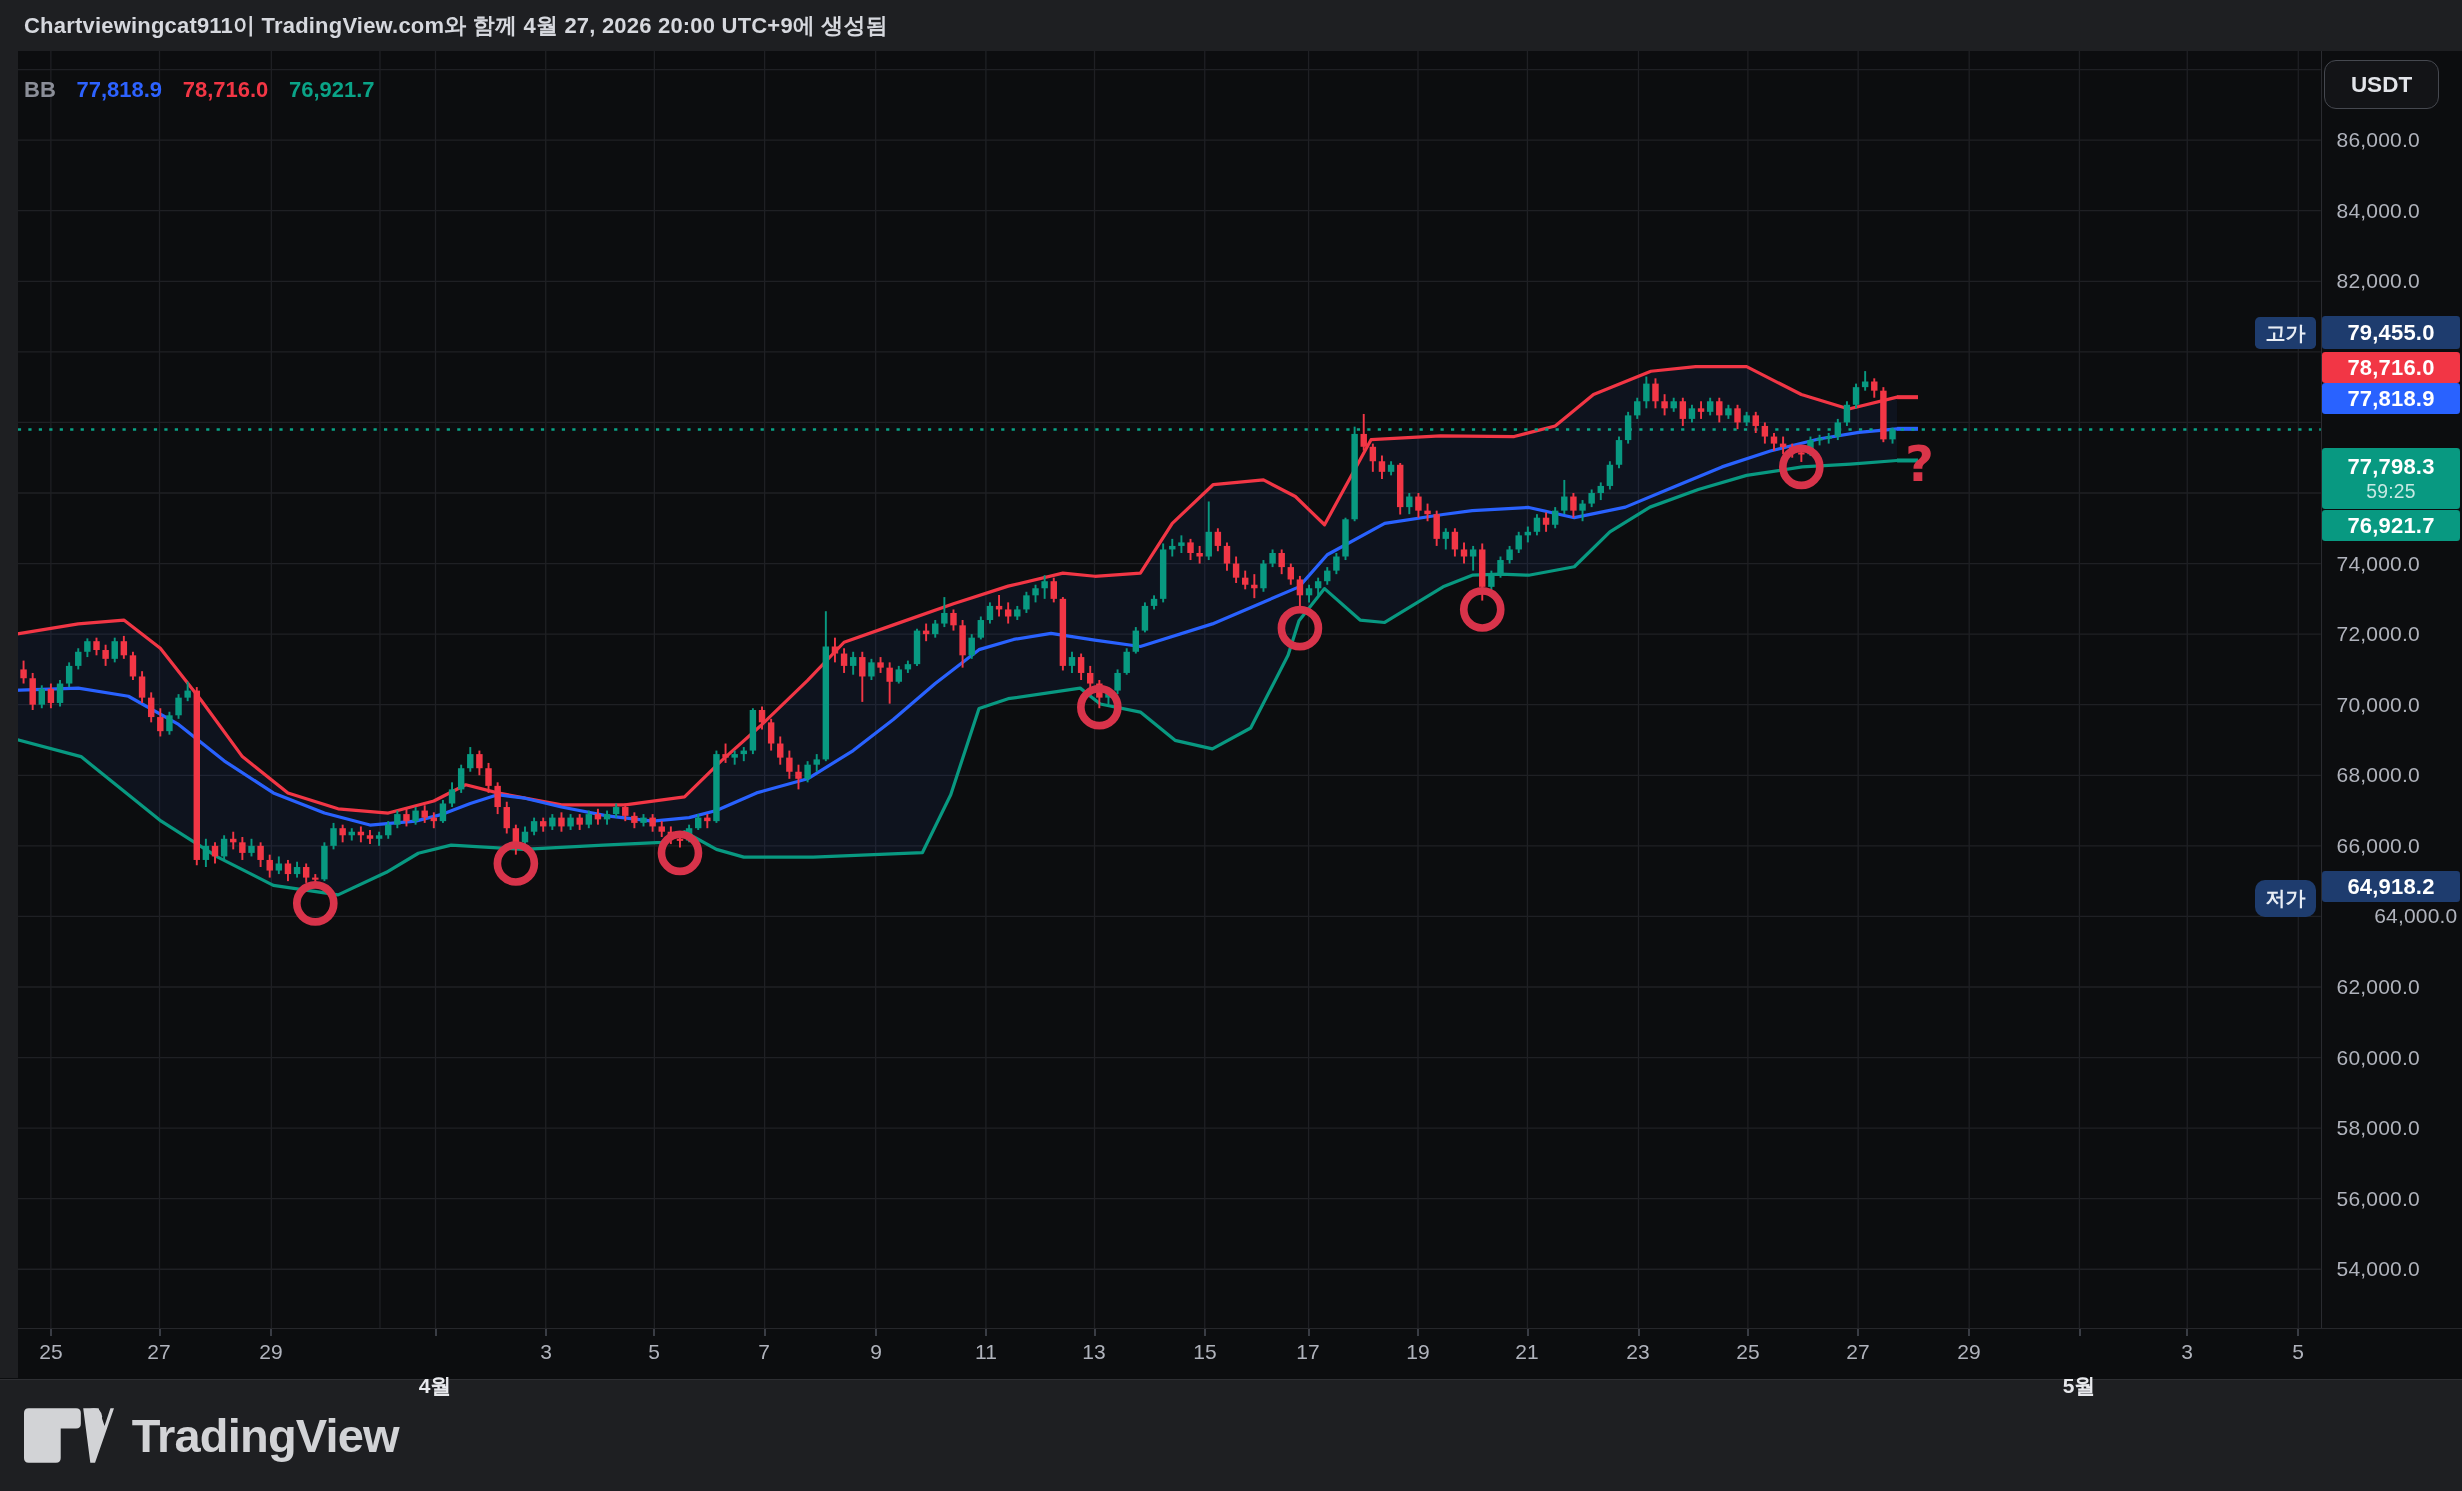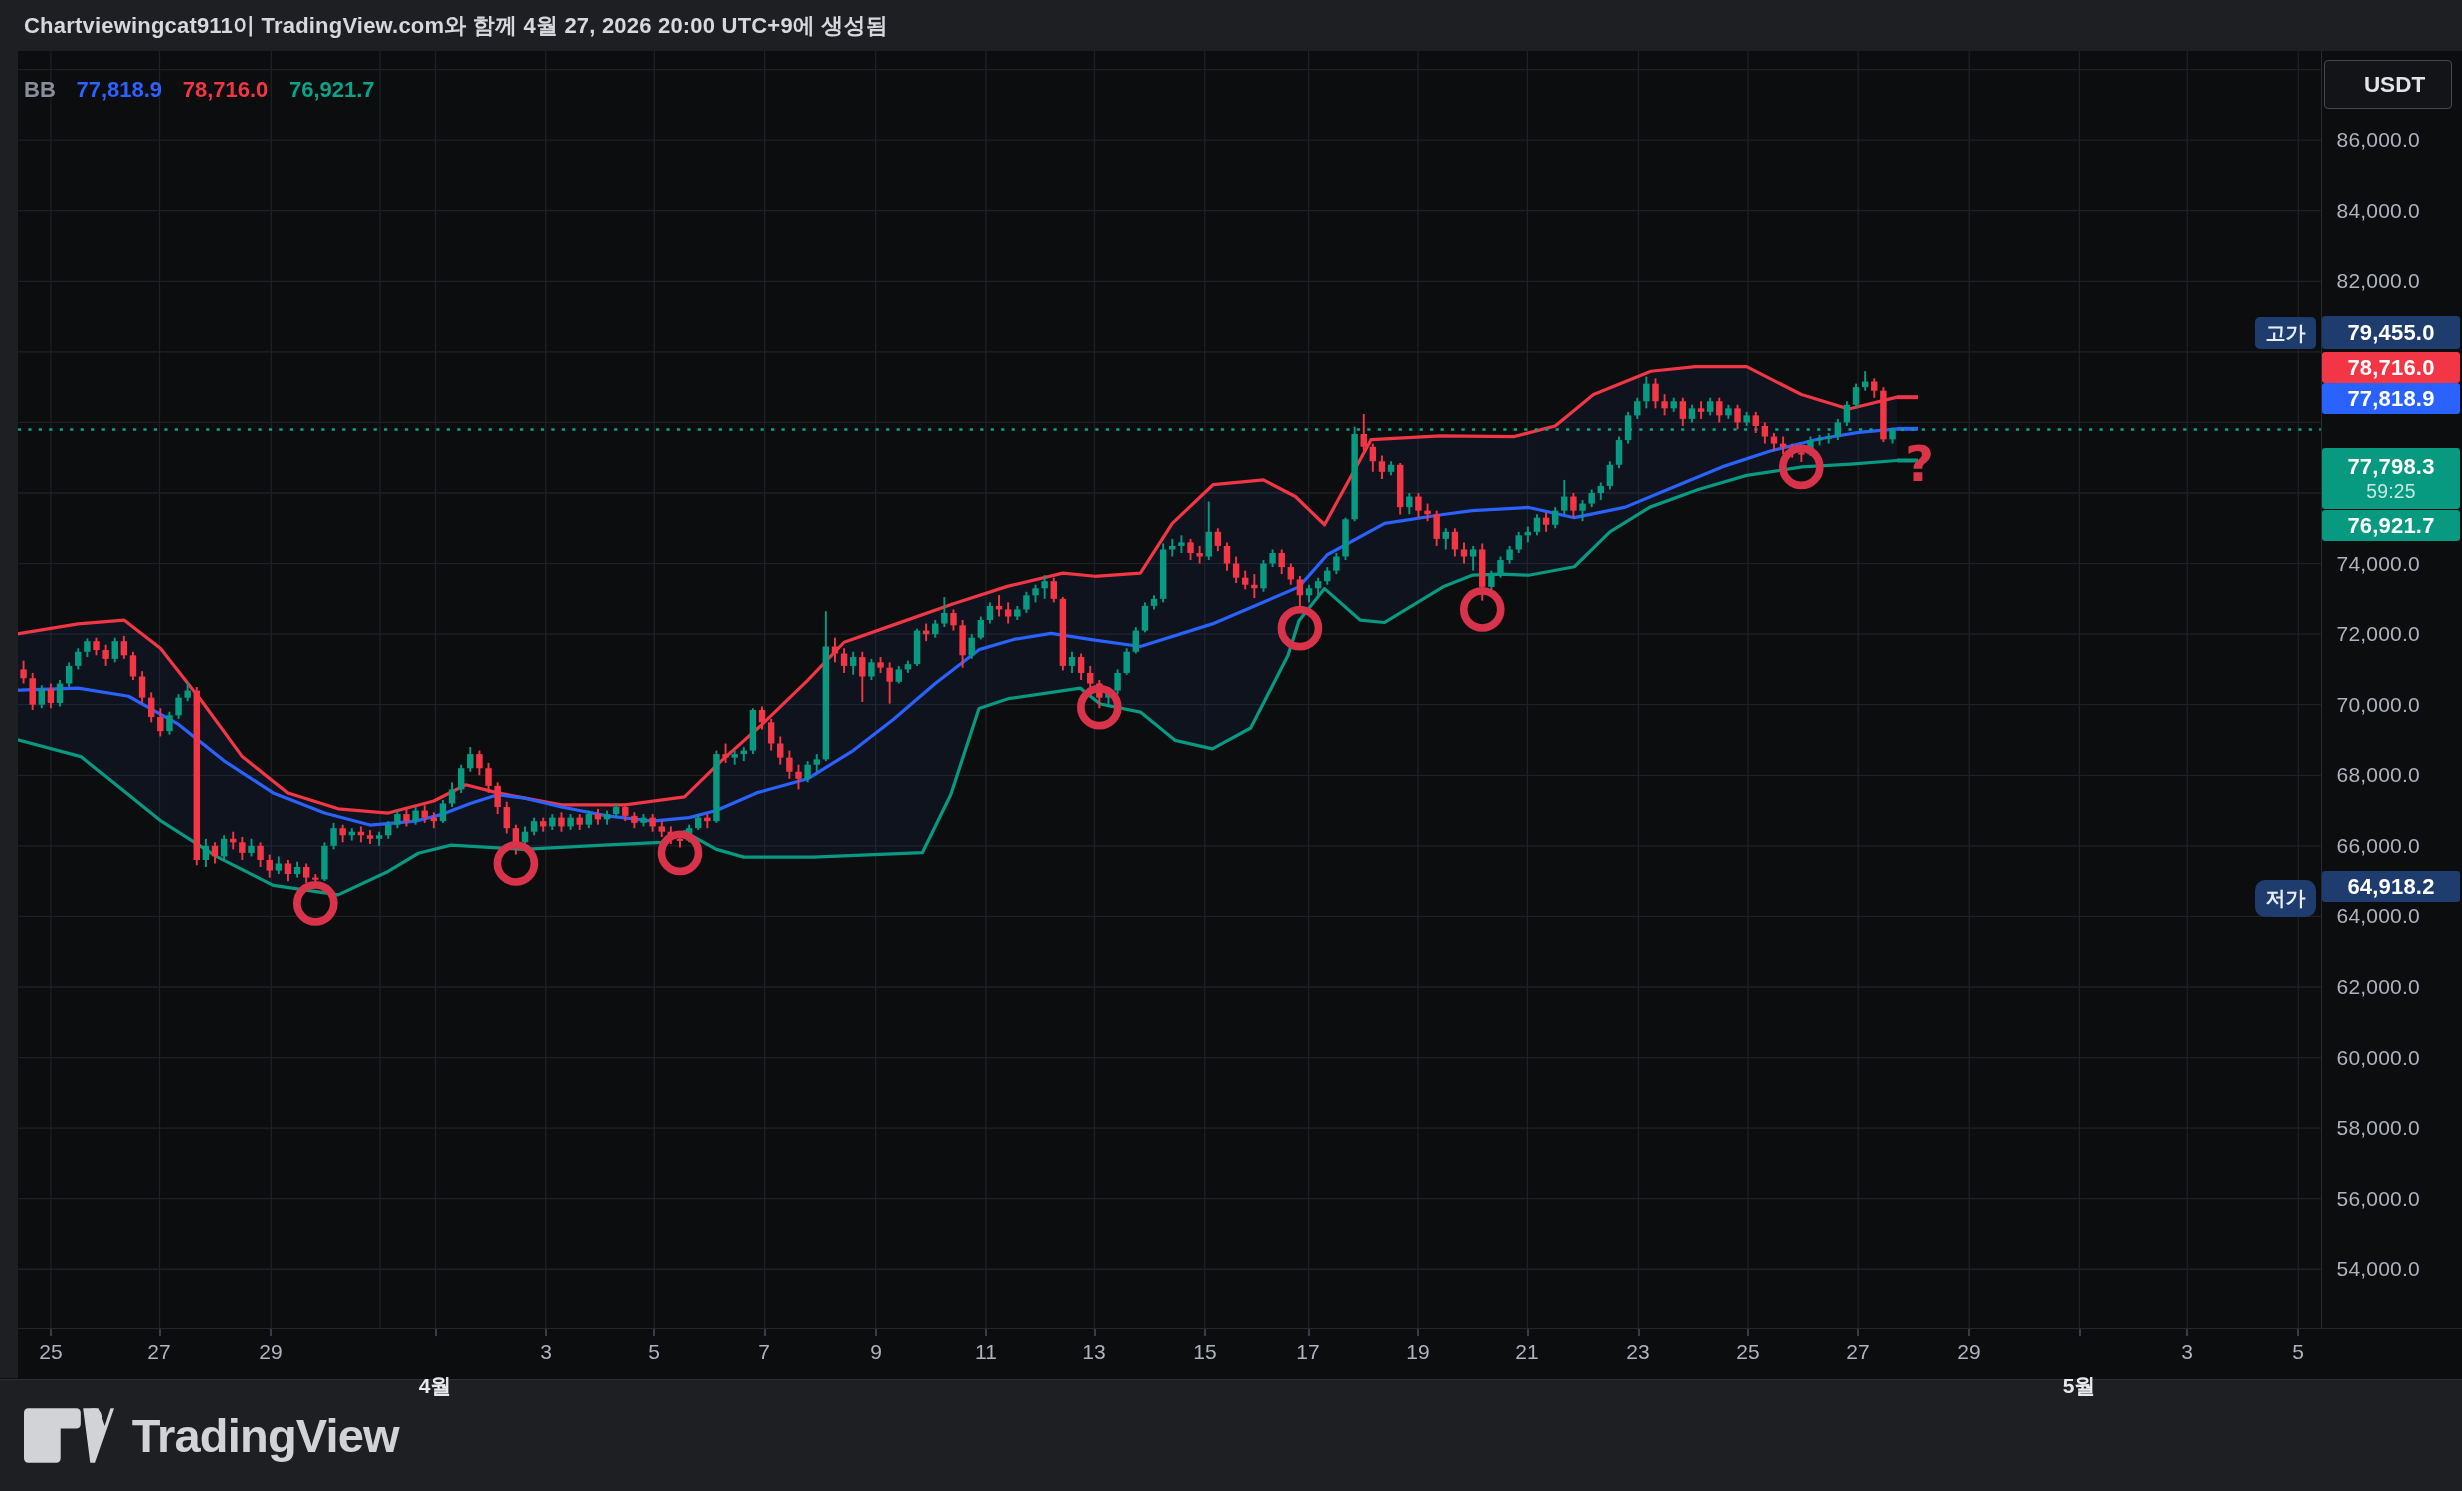--- a/index.html
+++ b/index.html
@@ -24,23 +24,23 @@
   .legend-row1 .chg{color:#11a689;margin-left:21px;}
   .legend-row1 .vol{color:#11a689;margin-left:21px;}
   .legend-row2{margin-top:8.9px;font-size:22px;font-weight:600;white-space:nowrap;}
   .legend-row2 .bb{color:#8b8e98;}
   .legend-row2 .v-basis{color:#2d62ff;margin-left:14.5px;}
   .legend-row2 .v-upper{color:#f23645;margin-left:14.5px;}
   .legend-row2 .v-lower{color:#0aa387;margin-left:14.5px;}
 
   
   #usdt-btn{left:2324px;top:60px;width:113px;height:47px;z-index:40;
-            border:1.6px solid #45484f;border-radius:4px;background:#131417;
+            border:1.6px solid #45484f;border-radius:12px;background:#131417;
             display:flex;align-items:center;justify-content:center;
-            font-size:22.5px;font-weight:600;color:#e2e4e9;cursor:pointer;padding-left:13px;}
+            font-size:22.5px;font-weight:600;color:#e2e4e9;cursor:pointer;}
 
   
   #price-axis{left:2321px;top:51px;width:142px;height:1277px;background:#0c0d0f;
               border-left:0.8px solid #2a2b30;z-index:20;}
   .pa-label{position:absolute;left:14.5px;width:121px;font-size:21px;color:#b0b3bc;
             transform:translateY(-50%);letter-spacing:0.2px;}
 
   
   .mk-box{position:absolute;left:2322px;width:138px;z-index:45;border-radius:3.2px;
           display:flex;align-items:center;justify-content:center;
@@ -573,21 +573,21 @@
 
 <div class="abs" id="price-axis">
     <div class="pa-label" style="top: 89px;">86,000.0</div>
     <div class="pa-label" style="top: 160px;">84,000.0</div>
     <div class="pa-label" style="top: 230px;">82,000.0</div>
     <div class="pa-label" style="top: 513px;">74,000.0</div>
     <div class="pa-label" style="top: 583px;">72,000.0</div>
     <div class="pa-label" style="top: 654px;">70,000.0</div>
     <div class="pa-label" style="top: 724px;">68,000.0</div>
     <div class="pa-label" style="top: 795px;">66,000.0</div>
-    <div class="pa-label" style="top: 865px;">64,000.0</div>
+    <div class="pa-label" style="top: 865px; text-align: right;">64,000.0</div>
     <div class="pa-label" style="top: 936px;">62,000.0</div>
     <div class="pa-label" style="top: 1007px;">60,000.0</div>
     <div class="pa-label" style="top: 1077px;">58,000.0</div>
     <div class="pa-label" style="top: 1148px;">56,000.0</div>
     <div class="pa-label" style="top: 1218px;">54,000.0</div>
   </div>
 
 <div class="abs mk-tag navy" style="top:317px;height:32px;">고가</div>
 <div class="abs mk-box navy" style="top:316px;height:33px;">79,455.0</div>
 <div class="abs mk-box redbg" style="top:352px;height:31px;">78,716.0</div>

